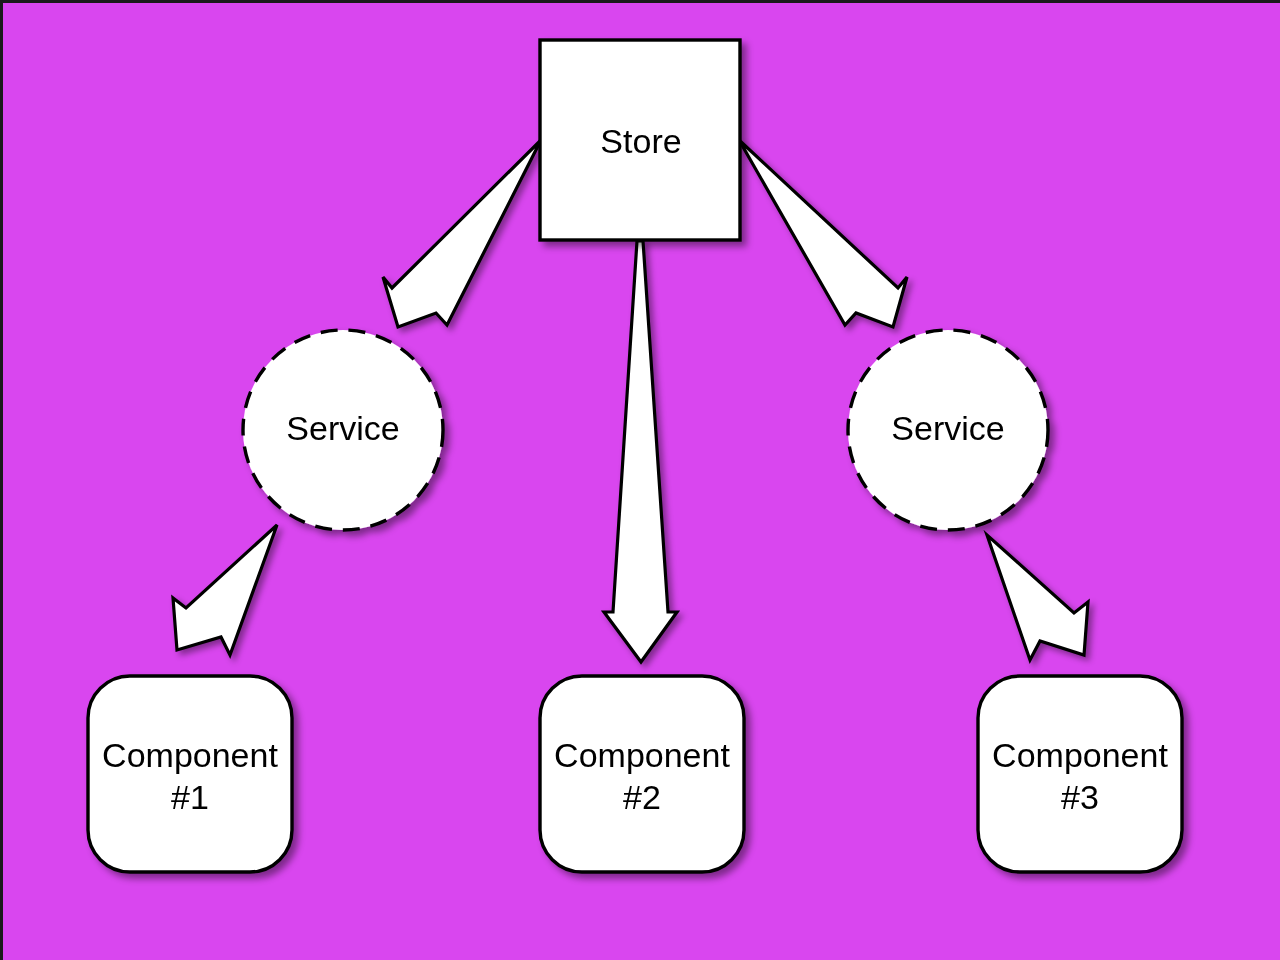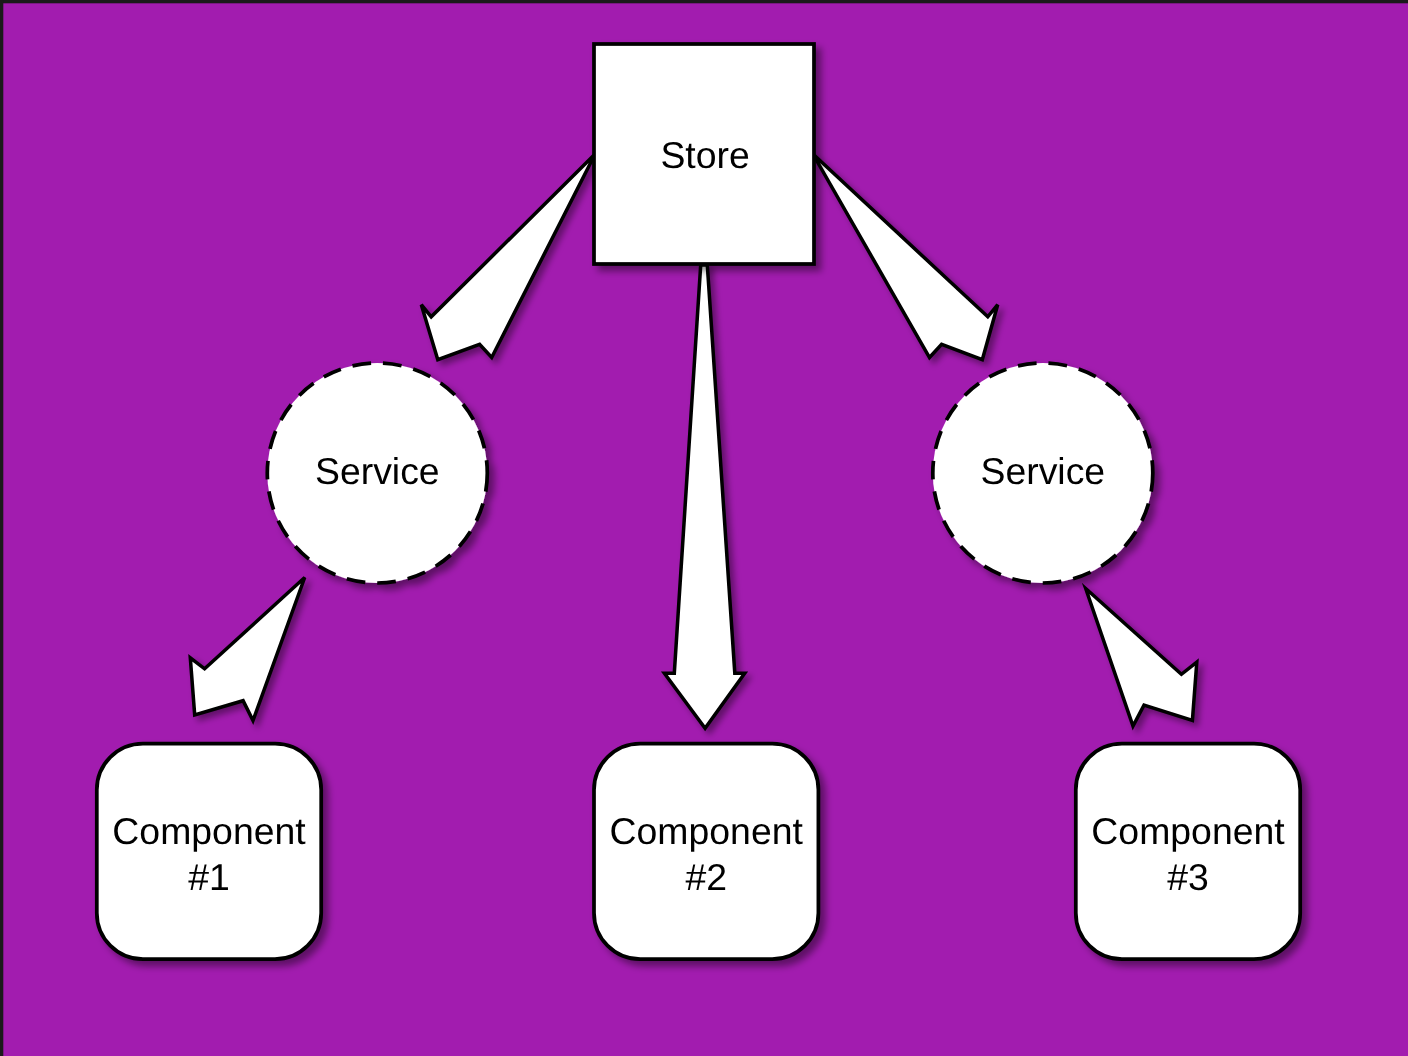--- a/index.html
+++ b/index.html
@@ -4,21 +4,21 @@
 <style>
   html, body {
     margin: 0;
     padding: 0;
     background: #ffffff;
   }
   #canvas {
     position: relative;
     width: 1280px;
     height: 960px;
-    background: #a21caf;
+    background: #d946ef;
     overflow: hidden;
     font-family: "Liberation Sans", sans-serif;
   }
   
   #page-edge-top {
     position: absolute;
     left: 0; top: 0;
     width: 1280px; height: 3px;
     background: #1a1a1a;
   }

